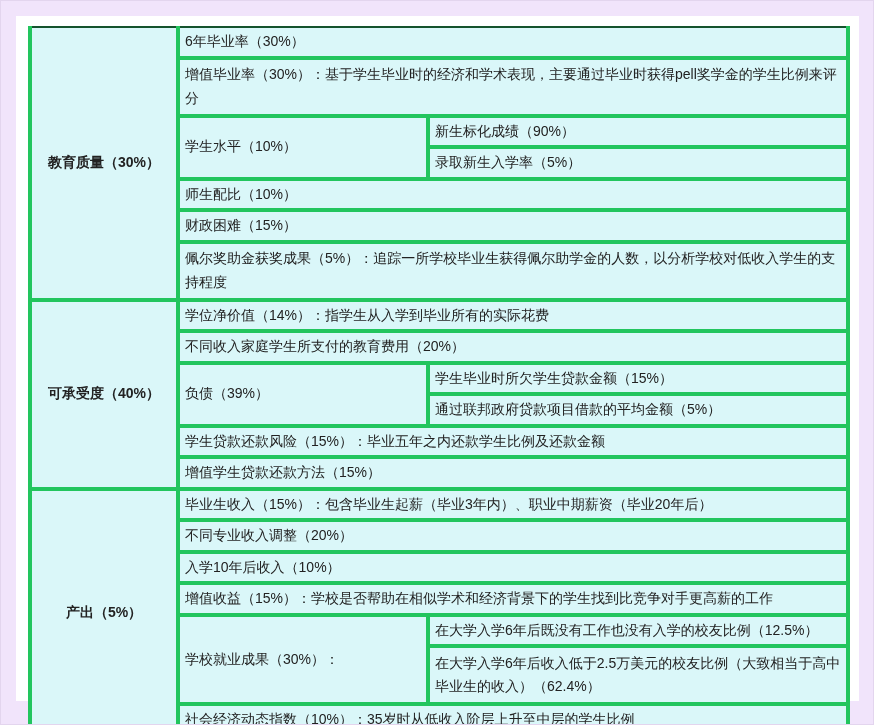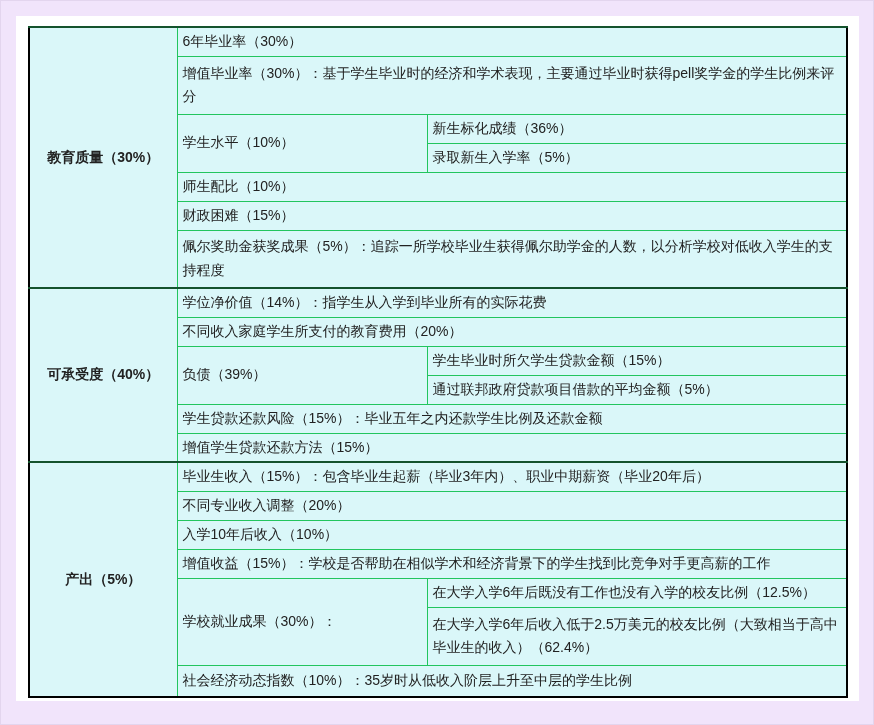--- a/index.html
+++ b/index.html
@@ -23,21 +23,21 @@
     width: 818px;
     border-collapse: collapse;
     table-layout: fixed;
     border: 2px solid #000000;
     background: #daf7f9;
   }
   col.c1 { width: 148px; }
   col.c2 { width: 250px; }
   col.c3 { width: 420px; }
   td {
-    border: 1px solid #22c55e;
+    border: 4px solid #22c55e;
     font-size: 14px;
     line-height: 1.68;
     color: #222222;
     vertical-align: middle;
     padding: 2px 5px;
     overflow: hidden;
   }
   tr.group-start td { border-top: 2px solid #14532d; }
   td.cat {
     font-weight: bold;
@@ -62,21 +62,21 @@
 
       <tr class="h1 group-start">
         <td class="cat" rowspan="7">教育质量（30%）</td>
         <td colspan="2">6年毕业率（30%）</td>
       </tr>
       <tr class="h2">
         <td colspan="2">增值毕业率（30%）：基于学生毕业时的经济和学术表现，主要通过毕业时获得pell奖学金的学生比例来评分</td>
       </tr>
       <tr class="h1">
         <td rowspan="2">学生水平（10%）</td>
-        <td>新生标化成绩（36%）</td>
+        <td>新生标化成绩（90%）</td>
       </tr>
       <tr class="h1">
         <td>录取新生入学率（5%）</td>
       </tr>
       <tr class="h1">
         <td colspan="2">师生配比（10%）</td>
       </tr>
       <tr class="h1">
         <td colspan="2">财政困难（15%）</td>
       </tr>

